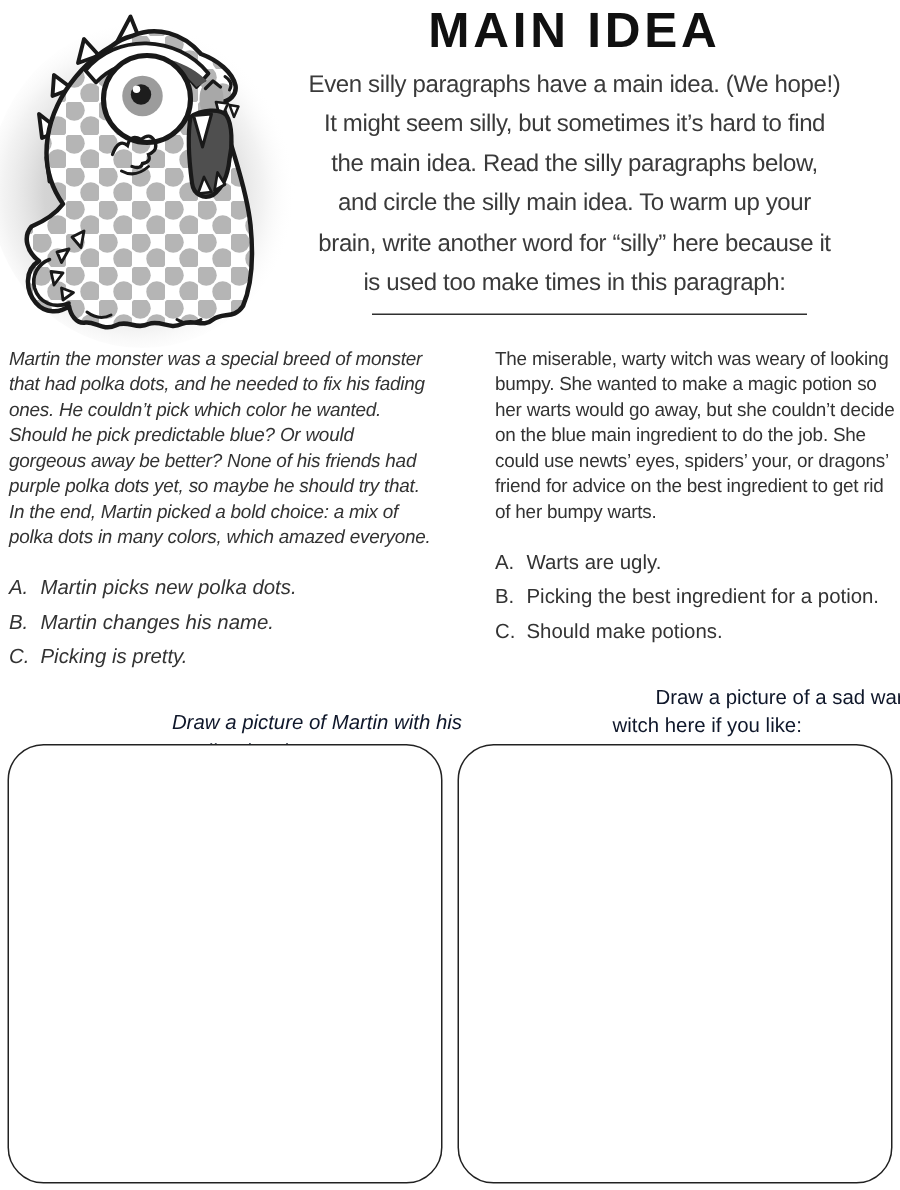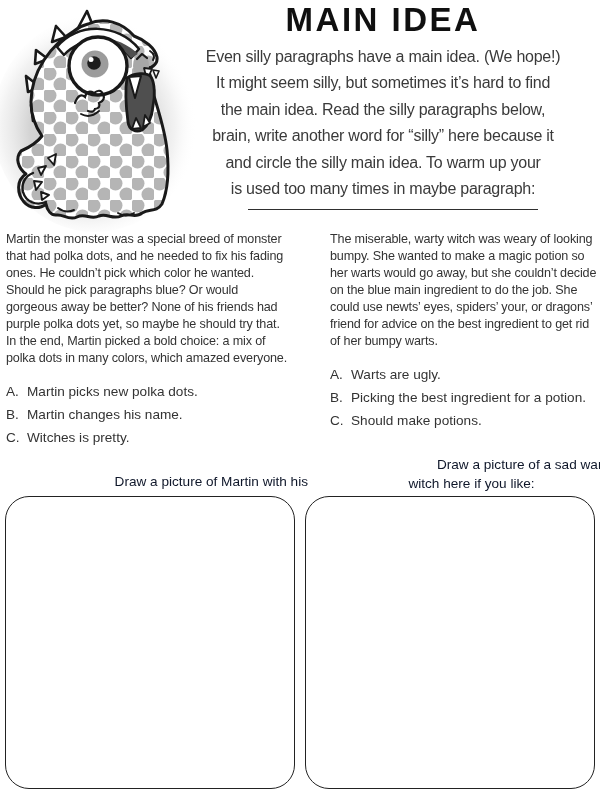--- a/index.html
+++ b/index.html
@@ -19,21 +19,21 @@
   }
   
   .write-line{
     position:absolute;left:248px;top:196px;width:290px;height:13px;
     border-bottom:1.8px solid #2f2f2f;
   }
   
   .monster{position:absolute;left:0;top:2px;width:205px;height:233px;}
   
   .col{position:absolute;top:231px;}
-  .col-left{left:6px;width:302px;}
+  .col-left{left:6px;width:302px;font-style:italic;}
   .col-right{left:330px;width:283px;}
   .pline{font-size:12.6px;line-height:17px;letter-spacing:-0.15px;white-space:nowrap;color:#333;}
   .choices{margin-top:13px;}
   .choice{display:flex;font-size:13.6px;line-height:23px;color:#333;}
   .choice-letter{flex:none;width:21px;}
   .draw-prompt{margin-top:24px;font-size:13.6px;line-height:18.5px;color:#0f172a;text-align:right;}
   .draw-line2{display:flex;align-items:center;gap:4px;flex-direction:column;}
   .pencil{width:54px;height:17px;flex:none;}
   
   .draw-box{
@@ -134,51 +134,51 @@
     <path d="M 75,101 q 4,-11 10,-6 q 2,-8 9,-4 q 6,-5 9,1 q 3,6 -4,9 q 2,5 -4,6 q -1,4 -7,2" fill="none" stroke="#191919" stroke-width="2.2" stroke-linecap="round"></path>
     <path d="M 81,112 q 9,5 18,-3" fill="none" stroke="#191919" stroke-width="2" stroke-linecap="round"></path>
   </svg>
 
   <div class="header">
     <div class="title">MAIN IDEA</div>
     <div>
         <div class="intro-line">Even silly paragraphs have a main idea. (We hope!)</div>
         <div class="intro-line">It might seem silly, but sometimes it’s hard to find</div>
         <div class="intro-line">the main idea.  Read the silly paragraphs below,</div>
+        <div class="intro-line">and circle the silly main idea.  To warm up your</div>
         <div class="intro-line">brain, write another word for “silly” here because it</div>
-        <div class="intro-line">and circle the silly main idea.  To warm up your</div>
-        <div class="intro-line">is used too many times in maybe paragraph:</div>
+        <div class="intro-line">is used too make times in this paragraph:</div>
       </div>
   </div>
 
   <div class="write-line"></div>
 
   <div class="col col-left">
     <div>
         <div class="pline">Martin the monster was a special breed of monster</div>
         <div class="pline">that had polka dots, and he needed to fix his fading</div>
         <div class="pline">ones.  He couldn’t pick which color he wanted.</div>
-        <div class="pline">Should he pick paragraphs blue?  Or would</div>
+        <div class="pline">Should he pick predictable blue?  Or would</div>
         <div class="pline">gorgeous away be better?  None of his friends had</div>
         <div class="pline">purple polka dots yet, so maybe he should try that.</div>
         <div class="pline">In the end, Martin picked a bold choice: a mix of</div>
         <div class="pline">polka dots in many colors, which amazed everyone.</div>
       </div>
     <div class="choices">
         <div class="choice">
         <span class="choice-letter">A.</span>
         <span class="choice-text">Martin picks new polka dots.</span>
       </div>
         <div class="choice">
         <span class="choice-letter">B.</span>
         <span class="choice-text">Martin changes his name.</span>
       </div>
         <div class="choice">
         <span class="choice-letter">C.</span>
-        <span class="choice-text">Witches is pretty.</span>
+        <span class="choice-text">Picking is pretty.</span>
       </div>
       </div>
     <div class="draw-prompt">
       <div>Draw a picture of Martin with his</div>
       <div class="draw-line2">
         <span>new polka dots here:</span>
         <svg class="pencil" viewBox="0 0 54 17" aria-hidden="true">
           <path d="M7.5,1.5 h32 l13,7 l-13,7 h-32 a7,7 0 0 1 0,-14 Z" fill="#ffffff" stroke="#151515" stroke-width="1.7" stroke-linejoin="round"></path>
           <line x1="12.5" y1="2" x2="12.5" y2="15" stroke="#151515" stroke-width="1.5"></line>
           <line x1="39.5" y1="2" x2="39.5" y2="15" stroke="#151515" stroke-width="1.5"></line>

